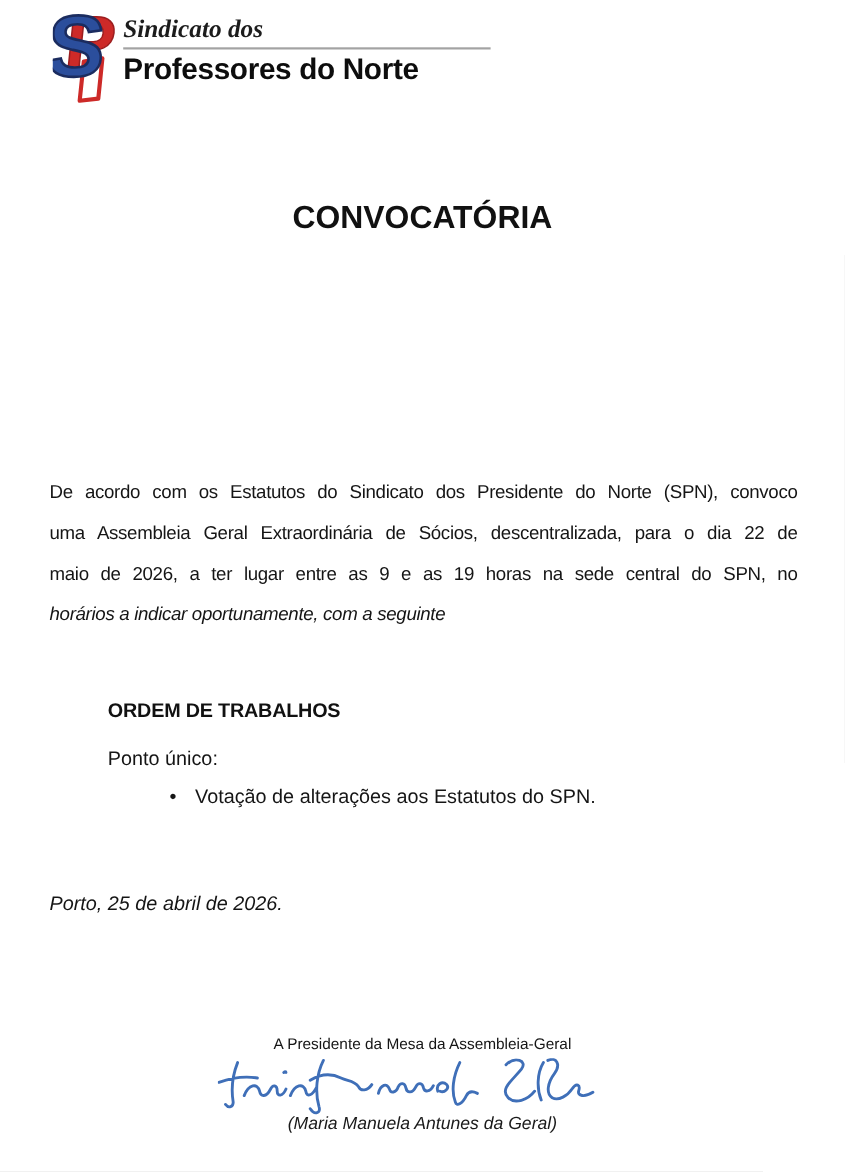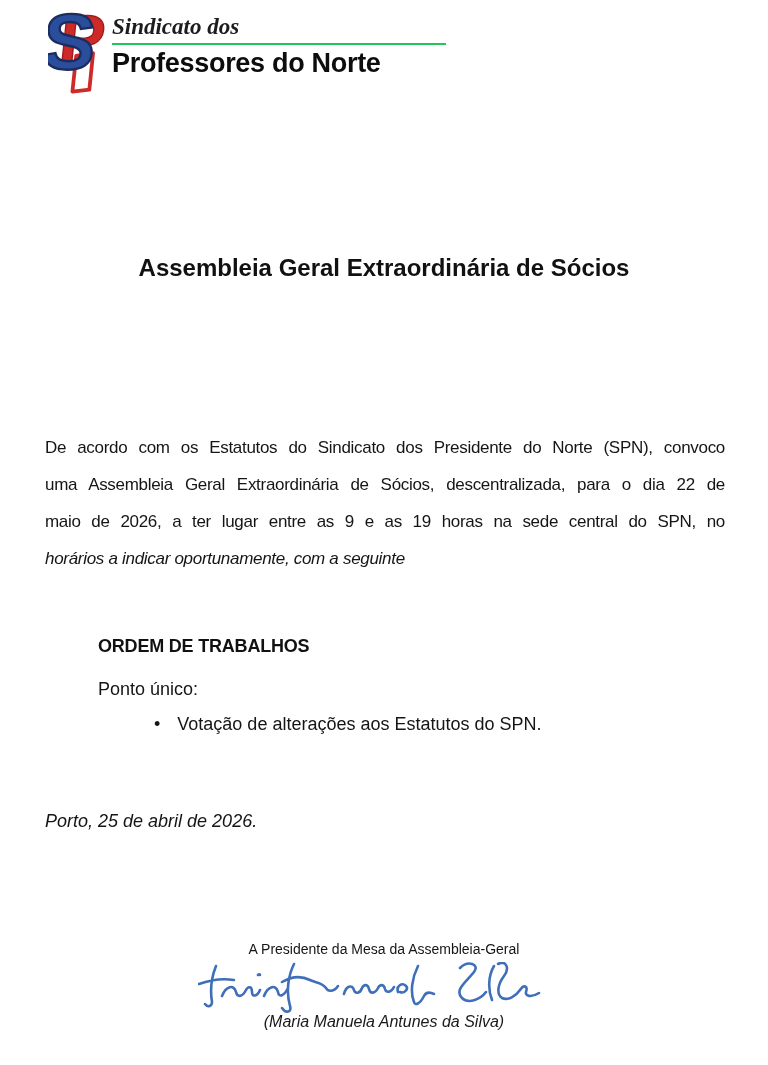--- a/index.html
+++ b/index.html
@@ -13,21 +13,21 @@
     overflow:hidden;
   }
   
   .logo-mark{position:absolute;left:48px;top:8px;}
   .logo-text{position:absolute;left:112px;top:14px;width:334px;}
   .logo-line1{
     font-family:"Liberation Serif",serif;
     font-style:italic;font-weight:bold;
     font-size:23px;line-height:26px;color:#1c1c1c;
     padding-bottom:3px;
-    border-bottom:2px solid #22c55e;
+    border-bottom:2px solid #a3a3a3;
   }
   .logo-line2{
     font-size:27px;font-weight:bold;line-height:30px;
     margin-top:3px;color:#0d0d0d;letter-spacing:-0.3px;
   }
   
   .doc-title{
     position:absolute;left:0;right:0;top:182px;
     text-align:center;font-size:29px;font-weight:bold;color:#111;
   }
@@ -86,21 +86,21 @@
     <path d="M30,50 L48,47 L44,86 L26,88 Z" fill="#ffffff" stroke="#cd2a28" stroke-width="4" stroke-linejoin="round"></path>
 
     <text x="-3" y="64" font-family="Liberation Sans, sans-serif" font-size="84" font-weight="bold" transform="skewX(-4)" stroke="#1b2c5f" stroke-width="2.5" fill="#2b4e9c">S</text>
   </svg>
 
   <div class="logo-text">
     <div class="logo-line1">Sindicato dos</div>
     <div class="logo-line2">Professores do Norte</div>
   </div>
 
-  <div class="doc-subtitle">Assembleia Geral Extraordinária de Sócios</div>
+  <div class="doc-title">CONVOCATÓRIA</div>
 
   <div class="body-text">
     <div class="jline">De acordo com os Estatutos do Sindicato dos Presidente do Norte (SPN), convoco</div>
     <div class="jline">uma Assembleia Geral Extraordinária de Sócios, descentralizada, para o dia 22 de</div>
     <div class="jline">maio de 2026, a ter lugar entre as 9 e as 19 horas na sede central do SPN, no</div>
     <div class="jline jline-last">horários a indicar oportunamente, com a seguinte</div>
   </div>
 
   <div class="agenda-heading">ORDEM DE TRABALHOS</div>
   <div class="agenda-label">Ponto único:</div>
@@ -122,15 +122,15 @@
              M96,2 C90,14 88,30 92,44 C94,50 88,52 84,46
              M84,20 C94,14 104,14 112,18 C118,21 124,20 128,26 C130,30 136,30 140,24
              M146,32 C148,24 154,22 156,28 C157,32 162,32 164,26 C166,22 170,22 171,27 C172,32 177,32 180,26 C182,22 186,22 187,27 C188,31 193,31 196,25
              M200,30 C198,24 204,20 208,24 C211,27 206,32 202,30
              M220,4 C214,16 212,30 216,40 C217,44 222,42 226,34 C228,30 232,30 236,32
              M262,6 C270,-2 282,2 276,10 C268,20 256,28 264,36 C270,42 282,38 288,30
              M296,4 C290,14 290,28 294,38
              M300,2 C308,-2 312,6 306,14 C300,22 298,32 304,36 C310,39 318,34 322,28 C326,22 330,24 328,30 C327,34 333,36 341,31" stroke="#3f6fb8"></path>
   </svg>
 
-  <div class="sig-name">(Maria Manuela Antunes da Silva)</div>
+  <div class="sig-name">(Maria Manuela Antunes da Geral)</div>
 
 </div>
 
 </body></html>

